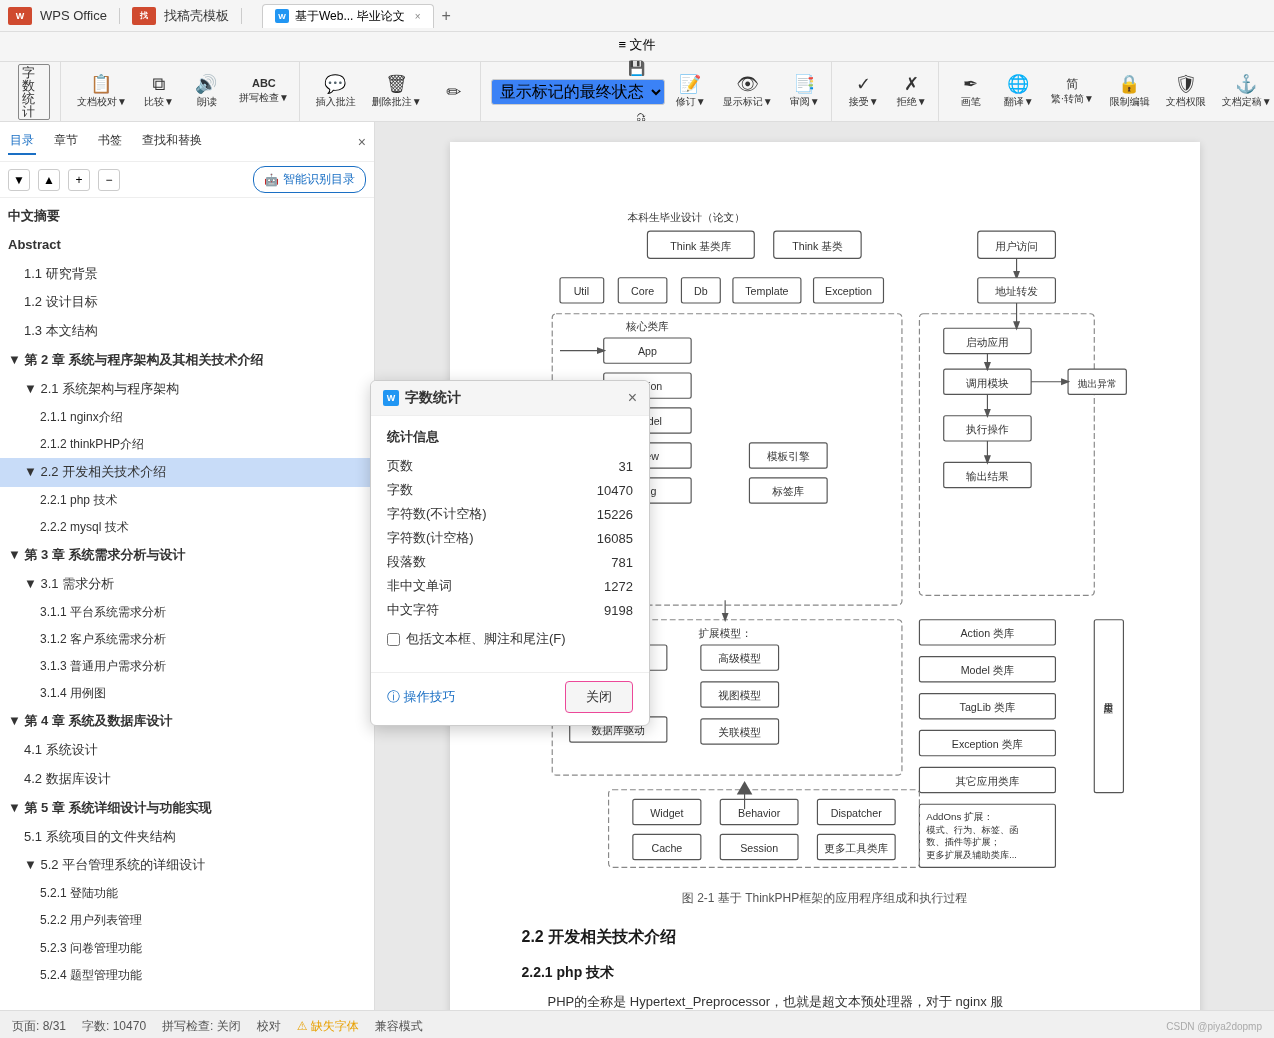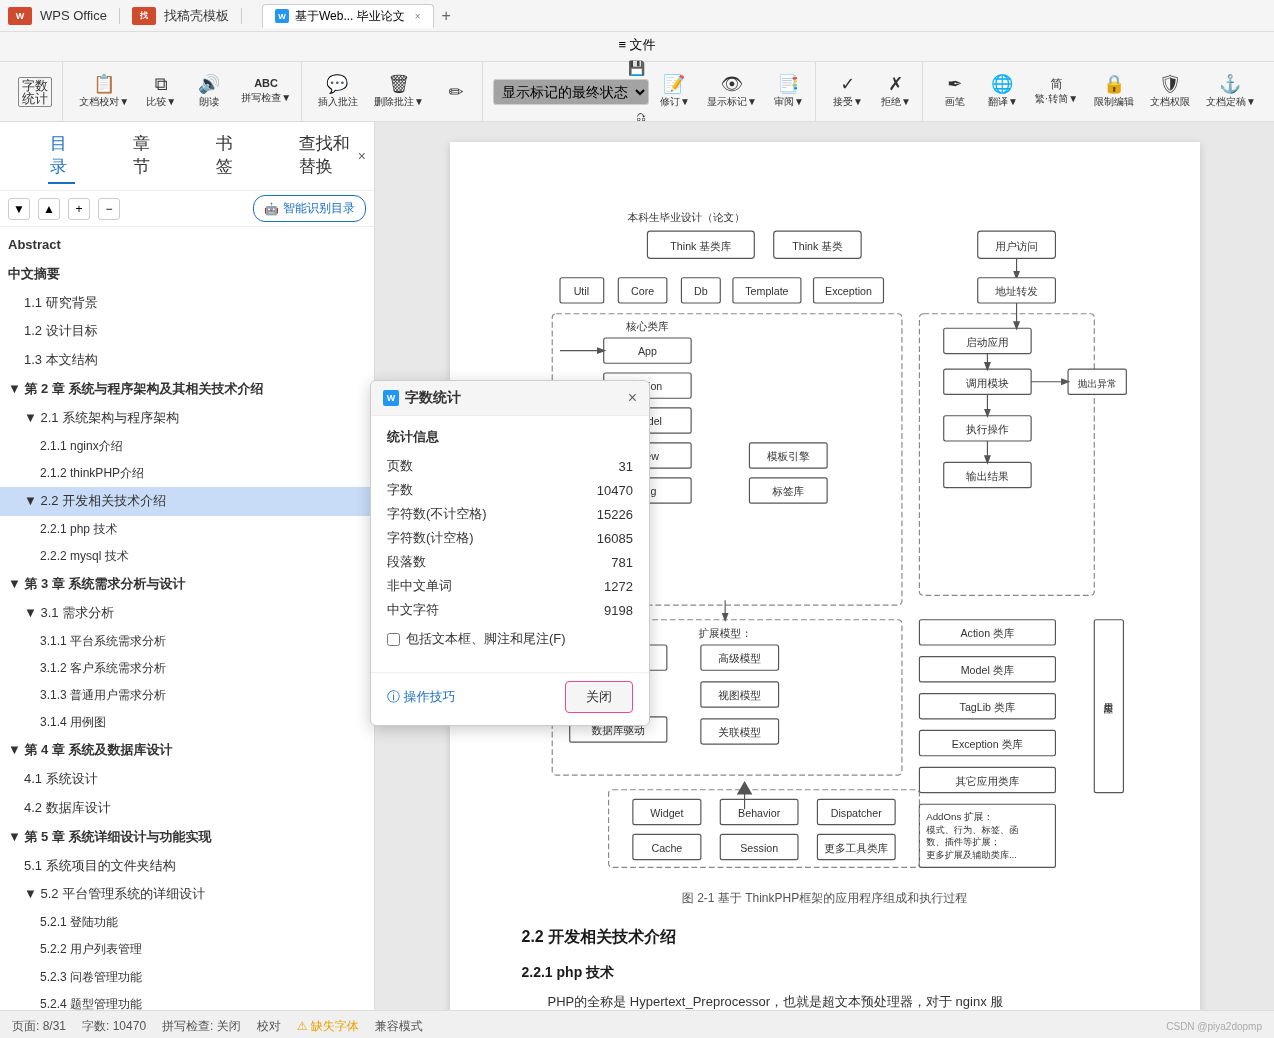--- a/index.html
+++ b/index.html
@@ -23,30 +23,30 @@
     .menu-icon { width: 18px; height: 18px; display: flex; align-items: center; justify-content: center; font-size: 14px; cursor: pointer; }
     .menu-separator { width: 1px; height: 16px; background: #ccc; margin: 0 4px; }
 
     
     .toolbar { height: 60px; background: #f5f5f5; border-bottom: 1px solid #ddd; display: flex; align-items: center; padding: 0 8px; gap: 6px; }
     .toolbar-group { display: flex; align-items: center; gap: 4px; padding: 0 4px; border-right: 1px solid #ddd; height: 100%; }
     .toolbar-group:last-child { border-right: none; }
     .tool-btn { display: flex; flex-direction: column; align-items: center; justify-content: center; padding: 4px 6px; cursor: pointer; border-radius: 3px; min-width: 44px; font-size: 11px; color: #333; gap: 2px; }
     .tool-btn .icon { font-size: 18px; line-height: 1; }
     .tool-btn .label { font-size: 10px; white-space: nowrap; }
-    .dropdown-select { height: 26px; font-size: 14px; padding: 2px 4px; border: 1px solid #ccc; border-radius: 3px; background: #a3a3a3; min-width: 110px; }
+    .dropdown-select { height: 26px; font-size: 16px; padding: 2px 4px; border: 1px solid #ccc; border-radius: 3px; background: #3b82f6; min-width: 110px; }
 
     
     .main-area { display: flex; height: calc(1038px - 32px - 30px - 60px - 28px); }
 
     
     .sidebar { width: 375px; background: white; border-right: 1px solid #ddd; display: flex; flex-direction: column; }
     .sidebar-header { padding: 6px 8px; border-bottom: 1px solid #eee; display: flex; align-items: center; justify-content: space-between; }
     .sidebar-tabs { display: flex; gap: 16px; }
-    .sidebar-tab { font-size: 17px; padding: 4px 2px; cursor: pointer; color: #333; margin-left: 40px; }
+    .sidebar-tab { font-size: 12px; padding: 4px 2px; cursor: pointer; color: #333; }
     .sidebar-tab.active { color: #1a6fc4; border-bottom: 2px solid #1a6fc4; }
     .sidebar-close { cursor: pointer; color: #666; font-size: 14px; }
     .sidebar-toolbar { padding: 4px 8px; display: flex; align-items: center; gap: 8px; border-bottom: 1px solid #eee; }
     .sidebar-btn { width: 22px; height: 22px; display: flex; align-items: center; justify-content: center; cursor: pointer; border: 1px solid #ccc; border-radius: 3px; font-size: 12px; background: white; }
     .ai-btn { display: flex; align-items: center; gap: 4px; padding: 4px 10px; border: 1px solid #1a6fc4; border-radius: 12px; color: #1a6fc4; font-size: 12px; cursor: pointer; margin-left: auto; background: white; }
     .sidebar-content { flex: 1; overflow-y: auto; padding: 4px 0; }
     .toc-item { padding: 4px 16px; cursor: pointer; font-size: 13px; color: #333; line-height: 1.6; }
     .toc-item.level1 { font-weight: bold; padding-left: 8px; }
     .toc-item.level2 { padding-left: 24px; }
     .toc-item.level3 { padding-left: 40px; font-size: 12px; }
@@ -244,22 +244,22 @@
       <span class="sidebar-btn">▼</span>
       <span class="sidebar-btn">▲</span>
       <span class="sidebar-btn">+</span>
       <span class="sidebar-btn">−</span>
       <div class="ai-btn">
         <span>🤖</span>
         <span>智能识别目录</span>
       </div>
     </div>
     <div class="sidebar-content">
+      <div class="toc-item level1">中文摘要</div>
       <div class="toc-item level1">Abstract</div>
-      <div class="toc-item level1">中文摘要</div>
       <div class="toc-item level2">1.1   研究背景</div>
       <div class="toc-item level2">1.2  设计目标</div>
       <div class="toc-item level2">1.3 本文结构</div>
       <div class="toc-item level1">▼ 第 2 章 系统与程序架构及其相关技术介绍</div>
       <div class="toc-item level2">▼ 2.1 系统架构与程序架构</div>
       <div class="toc-item level3">2.1.1 nginx介绍</div>
       <div class="toc-item level3">2.1.2 thinkPHP介绍</div>
       <div class="toc-item level2 highlighted" style="background:#c8dcf8;">▼ 2.2 开发相关技术介绍</div>
       <div class="toc-item level3">2.2.1 php 技术</div>
       <div class="toc-item level3">2.2.2 mysql 技术</div>

